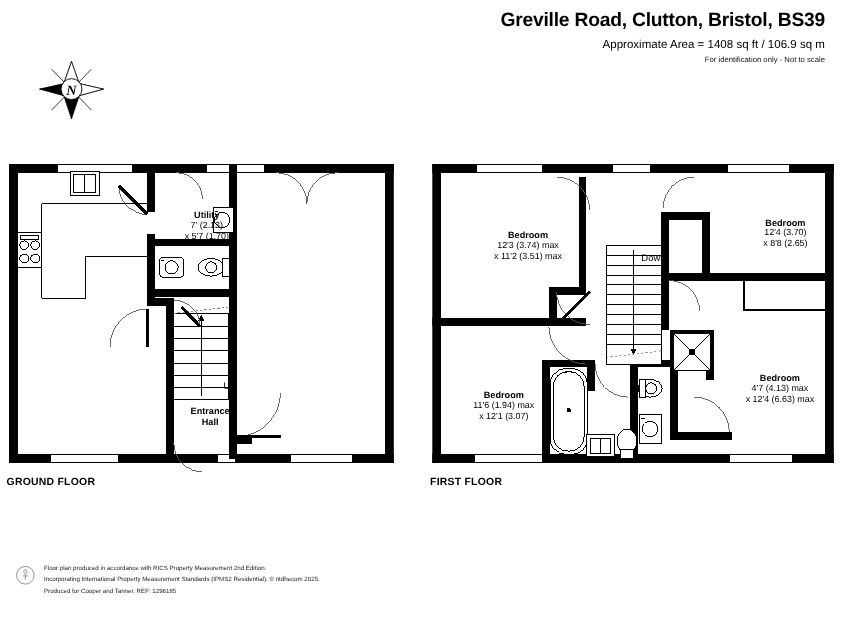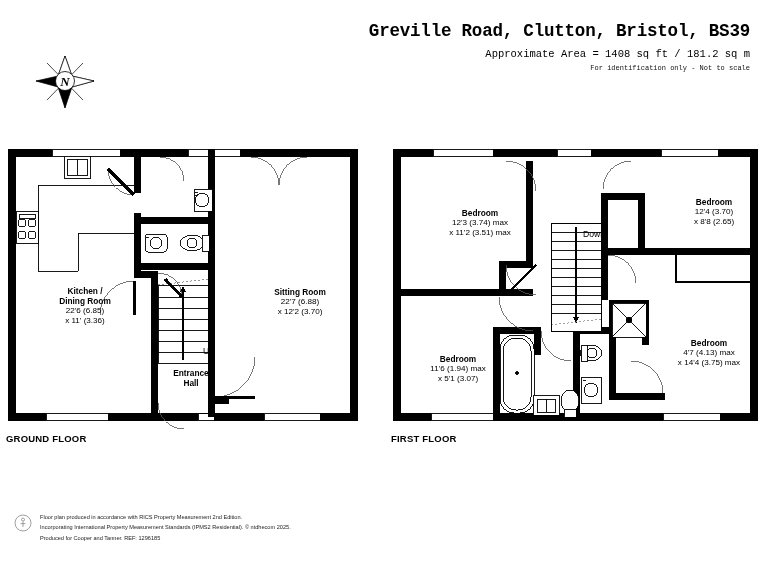--- a/index.html
+++ b/index.html
@@ -7,21 +7,21 @@
     width:768px; height:576px;
     background:#ffffff;
     font-family:"Liberation Sans", sans-serif;
     color:#000;
     position:relative;
     overflow:hidden;
   }
   .page { position:absolute; inset:0; }
 
   
-  .header { position:absolute; right:18px; top:22px; text-align:right;font-family:Liberation Mono, monospace; }
+  .header { position:absolute; right:18px; top:9px; text-align:right; }
   .title { font-size:17.5px; font-weight:bold; letter-spacing:-0.2px; line-height:1.1; }
   .subtitle { font-size:10.5px; margin-top:7px; }
   .disclaimer { font-size:7px; margin-top:4px; color:#111; }
 
   
   .compass { position:absolute; left:34px; top:54px; width:62px; height:56px; }
 
   
   .floor-label { position:absolute; font-size:9.5px; font-weight:bold; letter-spacing:0.2px;text-align:right; }
   #gf-label { left:6px; top:433px; }
@@ -46,21 +46,21 @@
   .footer-text { font-size:5.6px; line-height:1.85; color:#222; }
   .footer-text span { display:block; }
 </style>
 </head>
 <body>
 
 <div class="page">
 
   <div class="header">
     <div class="title">Greville Road, Clutton, Bristol, BS39</div>
-    <div class="subtitle">Approximate Area = 1408 sq ft / 181.2 sq m</div>
+    <div class="subtitle">Approximate Area = 1408 sq ft / 106.9 sq m</div>
     <div class="disclaimer">For identification only - Not to scale</div>
   </div>
 
   <div class="compass">
     <svg viewBox="0 0 62 56">
       <g fill="none" stroke="#000" stroke-width="0.7">
         <path d="M31 2 L38 22 L60 27 L38 33 L31 54 L24 33 L2 27 L24 22 Z"></path>
         <path d="M31 2 L31 54 M2 27 L60 27 M13 9 L49 46 M49 9 L13 46"></path>
       </g>
       <path d="M31 2 L38 22 L31 27 L24 22 Z" fill="#fff" stroke="#000" stroke-width="0.7"></path>
@@ -180,33 +180,27 @@
         <path d="M207 252 L247 252" stroke="#000" stroke-width="3"></path>
 
         <path d="M150 258 A 26 26 0 0 0 176 284" stroke="#555"></path>
 
         <path d="M243 12 A 28 28 0 0 1 271 40" stroke="#555"></path>
         <path d="M299 12 A 28 28 0 0 0 271 40" stroke="#555"></path>
       </g>
     </svg>
   </div>
 
-  <div class="rlabel" id="gf-kitchen" style="left:30px; top:286px; width:110px;">
-    <div class="rname">Kitchen /</div>
-    <div class="rname">Dining Room</div>
-    <div class="rdim">22'6 (6.85)</div>
-    <div class="rdim">x 11' (3.36)</div>
-  </div>
-
-
-  <div class="rlabel" id="gf-sitting" style="left:244px; top:287px; width:112px;">
-    <div class="rname">Sitting Room</div>
-    <div class="rdim">22'7 (6.88)</div>
-    <div class="rdim">x 12'2 (3.70)</div>
-  </div>
+
+  <div class="rlabel" id="gf-utility" style="left:143px; top:190px; width:90px;">
+    <div class="rname">Utility</div>
+    <div class="rdim">7' (2.13)</div>
+    <div class="rdim">x 5'7 (1.70)</div>
+  </div>
+
 
   <div class="rlabel" id="gf-entrance" style="left:148px; top:368px; width:86px;">
     <div class="rname">Entrance</div>
     <div class="rname">Hall</div>
   </div>
 
   <div class="stair-word" id="gf-up" style="left:203px; top:346px;">Up</div>
 
   <div class="plan" id="first-plan">
     <svg viewBox="0 0 365 285" shape-rendering="crispEdges">
@@ -336,27 +330,27 @@
 
   <div class="rlabel" id="ff-bed2" style="left:666px; top:197px; width:96px;">
     <div class="rname">Bedroom</div>
     <div class="rdim">12'4 (3.70)</div>
     <div class="rdim">x 8'8 (2.65)</div>
   </div>
 
   <div class="rlabel" id="ff-bed3" style="left:404px; top:354px; width:108px;">
     <div class="rname">Bedroom</div>
     <div class="rdim">11'6 (1.94) max</div>
-    <div class="rdim">x 5'1 (3.07)</div>
+    <div class="rdim">x 12'1 (3.07)</div>
   </div>
 
   <div class="rlabel" id="ff-bed4" style="left:652px; top:338px; width:114px;">
     <div class="rname">Bedroom</div>
     <div class="rdim">4'7 (4.13) max</div>
-    <div class="rdim">x 14'4 (3.75) max</div>
+    <div class="rdim">x 12'4 (6.63) max</div>
   </div>
 
   <div class="stair-word" id="ff-down" style="left:583px; top:229px;">Down</div>
 
   <div class="floor-label" id="gf-label">GROUND FLOOR</div>
   <div class="floor-label" id="ff-label">FIRST FLOOR</div>
 
   <div class="footer">
     <div class="footer-icon">
       <svg width="18" height="18" viewBox="0 0 18 18">

